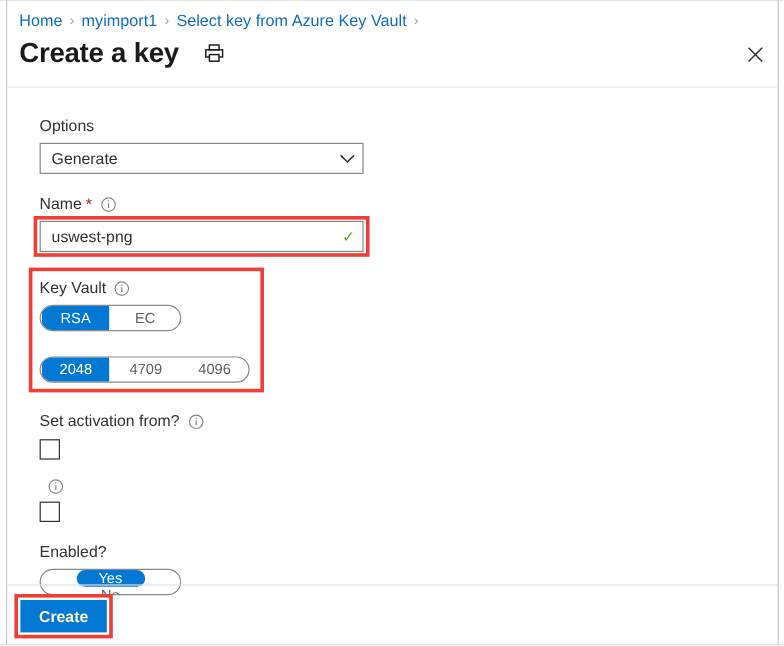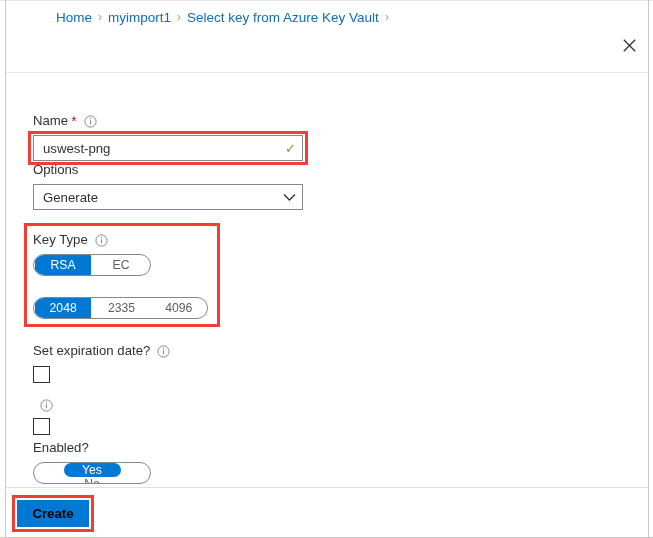--- a/index.html
+++ b/index.html
@@ -48,21 +48,20 @@
 
   
   .breadcrumb {
     position: absolute;
     left: 16px; top: 7px;
     height: 20px;
     display: flex;
     align-items: center;
     font-size: 13.5px;
     white-space: nowrap;
-    margin-left: 40px;
   }
   .crumb {
     color: #0f6cbd;
     cursor: pointer;
   }
   .crumb-sep {
     color: #a0a0a0;
     margin: 0 6px;
     font-size: 12px;
     line-height: 1;
@@ -224,21 +223,21 @@
     position: absolute;
     left: 6px; top: 487px;
     width: 642px; height: 1px;
     background: #e1e1e1;
   }
   .create-btn {
     position: absolute;
     left: 17px; top: 500px;
     width: 72px; height: 27px;
     background: #0078d4;
-    color: #000000;
+    color: #fef9c3;
     font-size: 13.2px;
     font-weight: 600;
     display: flex;
     align-items: center;
     justify-content: center;
     cursor: pointer;
     box-sizing: border-box;
   }
 </style>
 </head>
@@ -253,31 +252,55 @@
 
   <div class="breadcrumb">
     <span class="crumb">Home</span>
     <span class="crumb-sep">›</span>
     <span class="crumb">myimport1</span>
     <span class="crumb-sep">›</span>
     <span class="crumb">Select key from Azure Key Vault</span>
     <span class="crumb-sep">›</span>
   </div>
 
+  <div class="title-row">
+    <div class="page-title">Create a key</div>
+    <div class="print-btn">
+      <svg width="17" height="17" viewBox="0 0 17 17" aria-hidden="true">
+        <rect x="4.5" y="1.5" width="8" height="4" fill="none" stroke="#1b1a19" stroke-width="1.2"></rect>
+        <rect x="1.5" y="5.5" width="14" height="6" fill="none" stroke="#1b1a19" stroke-width="1.2"></rect>
+        <rect x="4.5" y="9.5" width="8" height="5.5" fill="#ffffff" stroke="#1b1a19" stroke-width="1.2"></rect>
+      </svg>
+    </div>
+  </div>
 
   <div class="close-btn">
     <svg width="13" height="13" viewBox="0 0 13 13" aria-hidden="true">
       <line x1="0.8" y1="0.8" x2="12.2" y2="12.2" stroke="#323130" stroke-width="1.25"></line>
       <line x1="12.2" y1="0.8" x2="0.8" y2="12.2" stroke="#323130" stroke-width="1.25"></line>
     </svg>
   </div>
 
   <div class="header-sep"></div>
 
   <div class="form">
+
+    <div class="block">
+      <div class="field-label">
+        <span>Options</span>
+      </div>
+      <div class="select-box">
+        <span class="val">Generate</span>
+        <span>
+          <svg width="13" height="9" viewBox="0 0 13 9" aria-hidden="true">
+            <polyline points="1,1.5 6.5,7 12,1.5" fill="none" stroke="#323130" stroke-width="1.3"></polyline>
+          </svg>
+        </span>
+      </div>
+    </div>
 
     <div class="block" style="margin-top:16px;">
       <div class="field-label">
         <span>Name</span>
         <span class="req-star">*</span>
         <span class="info-icon">
           <svg width="13" height="13" viewBox="0 0 13 13" aria-hidden="true">
             <circle cx="6.5" cy="6.5" r="5.6" fill="none" stroke="#8a8886" stroke-width="1"></circle>
             <line x1="6.5" y1="5.3" x2="6.5" y2="9.3" stroke="#8a8886" stroke-width="1"></line>
             <circle cx="6.5" cy="3.5" r="0.65" fill="#8a8886"></circle>
@@ -286,67 +309,53 @@
       </div>
       <div style="position:relative; margin-top:5px;">
         <div class="text-input">
           <span class="val" placeholder="">uswest-png</span>
           <span class="check-ok">✓</span>
         </div>
         <div class="hl" style="left:-5px; top:-4px; width:280px; height:34px;"></div>
       </div>
     </div>
 
-    <div class="block">
-      <div class="field-label">
-        <span>Options</span>
-      </div>
-      <div class="select-box">
-        <span class="val">Generate</span>
-        <span>
-          <svg width="13" height="9" viewBox="0 0 13 9" aria-hidden="true">
-            <polyline points="1,1.5 6.5,7 12,1.5" fill="none" stroke="#323130" stroke-width="1.3"></polyline>
-          </svg>
-        </span>
-      </div>
-    </div>
-
     <div class="block" style="position:relative; margin-top:21px;">
 
       <div>
         <div class="field-label">
-          <span>Key Type</span>
+          <span>Key Vault</span>
           <span class="info-icon">
             <svg width="13" height="13" viewBox="0 0 13 13" aria-hidden="true">
               <circle cx="6.5" cy="6.5" r="5.6" fill="none" stroke="#8a8886" stroke-width="1"></circle>
               <line x1="6.5" y1="5.3" x2="6.5" y2="9.3" stroke="#8a8886" stroke-width="1"></line>
               <circle cx="6.5" cy="3.5" r="0.65" fill="#8a8886"></circle>
             </svg>
           </span>
         </div>
         <div class="pill-group" style="width:118px;">
           <div class="pill sel" style="width:57px;">RSA</div>
           <div class="pill" style="width:57px;">EC</div>
         </div>
       </div>
 
       <div style="margin-top:16px;">
         <div class="pill-group" style="width:175px;">
           <div class="pill sel" style="width:57px;">2048</div>
-          <div class="pill" style="width:57px;">2335</div>
+          <div class="pill" style="width:57px;">4709</div>
           <div class="pill" style="width:55px;">4096</div>
         </div>
       </div>
 
       <div class="hl" style="left:-9px; top:-8px; width:196px; height:104px;"></div>
     </div>
 
     <div class="block" style="margin-top:23px;">
       <div class="field-label">
-        <span>Set expiration date?</span>
+        <span>Set activation from?</span>
         <span class="info-icon">
           <svg width="13" height="13" viewBox="0 0 13 13" aria-hidden="true">
             <circle cx="6.5" cy="6.5" r="5.6" fill="none" stroke="#8a8886" stroke-width="1"></circle>
             <line x1="6.5" y1="5.3" x2="6.5" y2="9.3" stroke="#8a8886" stroke-width="1"></line>
             <circle cx="6.5" cy="3.5" r="0.65" fill="#8a8886"></circle>
           </svg>
         </span>
       </div>
       <div class="checkbox"></div>
     </div>
@@ -357,21 +366,21 @@
           <svg width="13" height="13" viewBox="0 0 13 13" aria-hidden="true">
             <circle cx="6.5" cy="6.5" r="5.6" fill="none" stroke="#8a8886" stroke-width="1"></circle>
             <line x1="6.5" y1="5.3" x2="6.5" y2="9.3" stroke="#8a8886" stroke-width="1"></line>
             <circle cx="6.5" cy="3.5" r="0.65" fill="#8a8886"></circle>
           </svg>
         </span>
       </div>
       <div class="checkbox"></div>
     </div>
 
-    <div class="block" style="margin-top:4px;">
+    <div class="block" style="margin-top:16px;">
       <div class="field-label">
         <span>Enabled?</span>
       </div>
       <div class="pill-group" style="width:118px;flex-direction:column;">
         <div class="pill sel" style="width:57px;">Yes</div>
         <div class="pill" style="width:57px;">No</div>
       </div>
     </div>
 
   </div>

